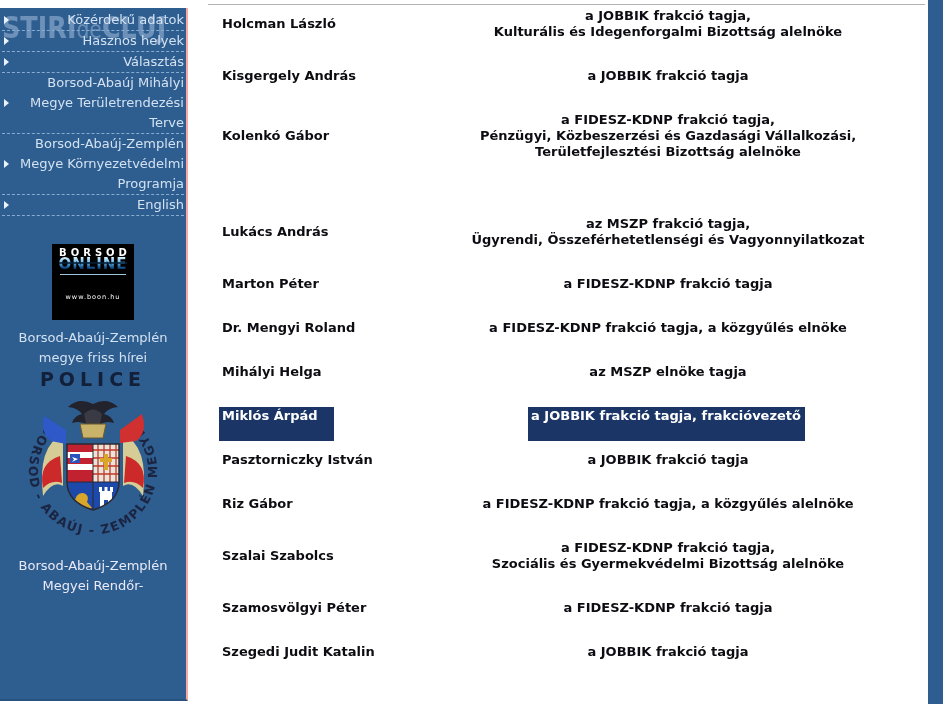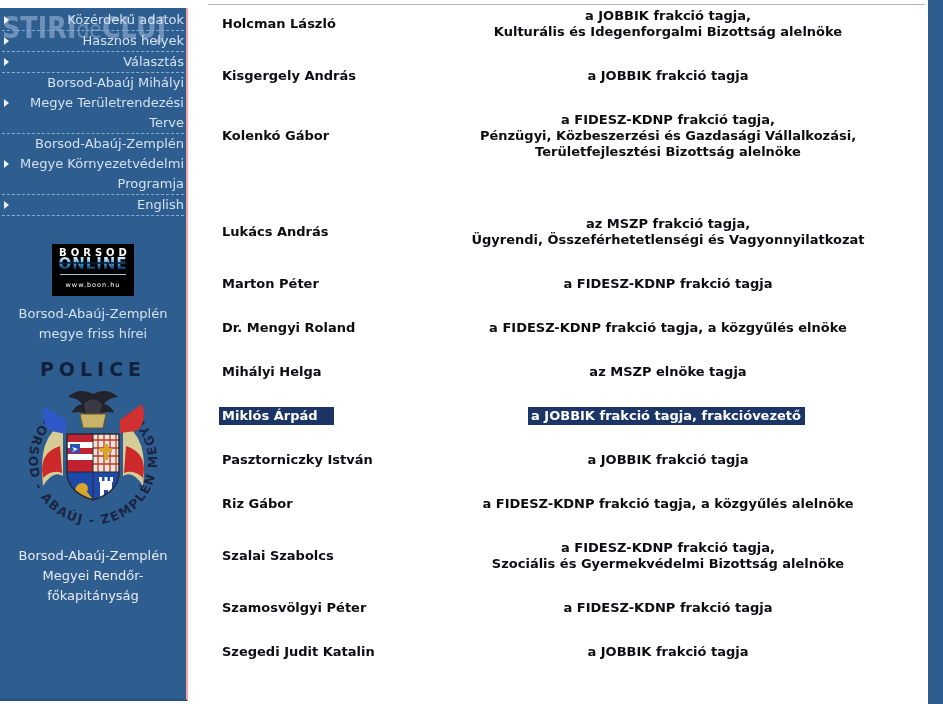--- a/index.html
+++ b/index.html
@@ -20,41 +20,41 @@
          border-left:5px solid #eaf3fd;border-top:4px solid transparent;border-bottom:4px solid transparent;}
   
   .boon{margin-top:28px;text-align:center;position:relative;z-index:2;}
   .boon-logo{width:78px;margin:0 auto;background:#000;padding:4px 2px 3px;position:relative;cursor:pointer;}
   .boon-borsod{color:#fff;font-size:10px;font-weight:bold;letter-spacing:4px;padding-left:4px;line-height:9px;}
   .boon-online{font-size:15px;font-weight:bold;letter-spacing:1px;line-height:15px;position:relative;
                background:linear-gradient(180deg,#e2f5ff 0%,#58b1e9 40%,#0c3f75 75%,#06294f 100%);
                -webkit-background-clip:text;background-clip:text;color:transparent;}
   .boon-strike{position:absolute;left:7px;right:7px;top:18px;height:2px;background:#041f38;opacity:.8;}
   .boon-url{color:#fff;font-size:6.5px;letter-spacing:1px;border-top:1px solid #9fc6d8;
-            margin:2px 6px 4px;padding-top:6px;line-height:8px;}
+            margin:2px 6px 16px;padding-top:18px;line-height:8px;}
   .boon-cap{color:#d3e2f1;font-size:13px;line-height:20px;margin-top:8px;}
   
-  .police{margin-top:14px;text-align:center;position:relative;z-index:2;cursor:pointer;}
+  .police{margin-top:0;text-align:center;position:relative;z-index:2;cursor:pointer;}
   .police-title{color:#13203a;font-size:19px;font-weight:bold;letter-spacing:5px;line-height:22px;}
   .coa{display:block;margin:2px auto 0;}
   .police-cap{color:#e9eaf7;font-size:13px;line-height:20px;margin-top:6px;}
   
   .rightbar{position:absolute;right:0;top:0;width:15px;height:704px;background:#2e5d90;}
   
   .content{position:absolute;left:188px;top:0;right:15px;bottom:0;background:#fff;margin-left:12px;}
   .topline{position:absolute;top:4px;left:8px;right:3px;height:1px;background:#b3b3b3;}
   .rows{position:absolute;top:7px;left:22px;right:2px;}
   .row{display:flex;align-items:center;margin-bottom:28px;}
   .name-col{width:188px;flex:0 0 188px;}
   .desc-col{flex:1 1 auto;min-width:0;}
   .txt{font-size:13px;font-weight:bold;color:#0c0c12;}
   .name-col .txt{white-space:nowrap;}
   .desc-line{line-height:15px;white-space:nowrap;text-align:center;}
   .name-col{line-height:15px;}
-  .hl{background:#1a3566;color:#fff;padding:1px 4px 2px 3px;margin-left:-3px;}
+  .hl{background:#1a3566;color:#fff;padding:1px 4px 18px 3px;margin-left:-3px;}
   .hl-name{padding-right:16px;}
 </style>
 </head>
 <body>
 
 <div class="sidebar">
   <div class="watermark"><span>STIRI</span><span class="wm-de">de</span><span>CLUJ</span></div>
 
   <div class="menu">
       <div class="menu-line sep"><span class="arrow"></span><span>Közérdekű adatok</span></div>
@@ -125,21 +125,20 @@
         <rect x="86.5" y="95" width="3" height="5" fill="#ffffff"></rect>
         <rect x="92" y="95" width="3" height="5" fill="#ffffff"></rect>
         <rect x="86" y="108" width="4" height="8" fill="#1d49aa"></rect>
         <path d="M75,52 v76 M49,90 h52" stroke="#2a2a33" stroke-width="1" fill="none"></path>
       </g>
       <path d="M49,52 h52 v38 q0,20 -26,28 q-26,-8 -26,-28 z" fill="none" stroke="#2a2a33" stroke-width="1.5"></path>
     </svg>
     <div class="police-cap">
       <div>Borsod-Abaúj-Zemplén</div>
       <div>Megyei Rendőr-</div>
-      <div>főkapitányság</div>
     </div>
   </div>
 </div>
 
 <div class="content">
   <div class="topline"></div>
   <div class="rows">
       <div class="row">
         <div class="name-col"><span class="txt">Holcman László</span></div>
         <div class="desc-col">

